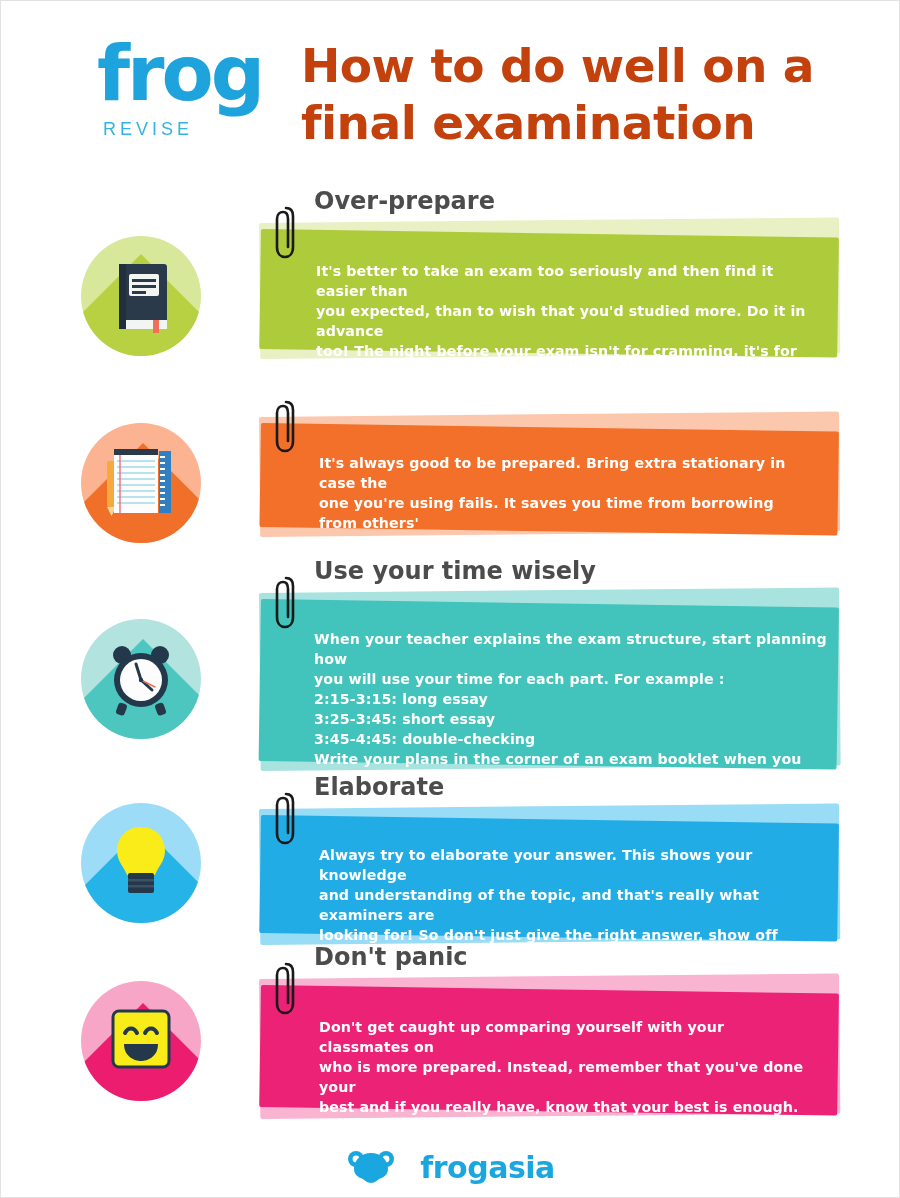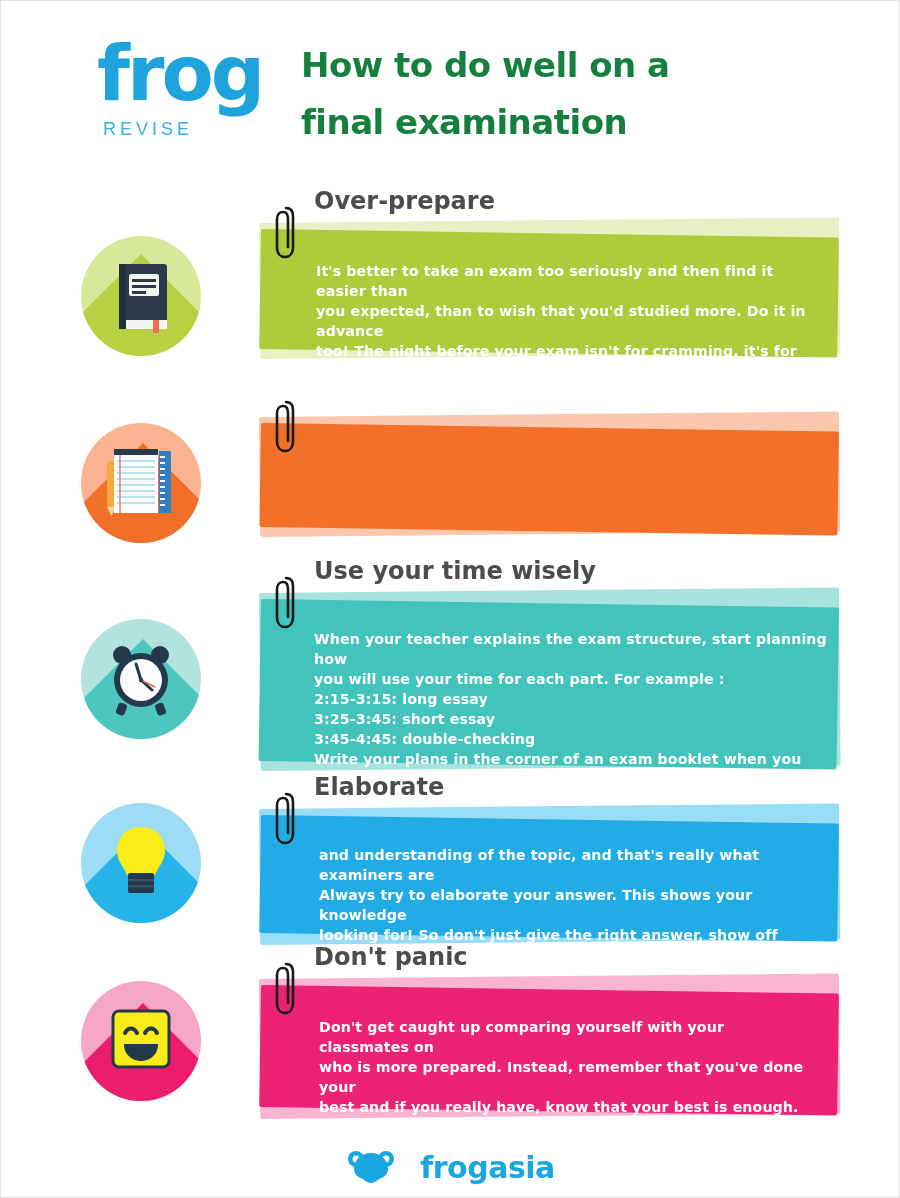--- a/index.html
+++ b/index.html
@@ -37,23 +37,23 @@
     font-size:18px;
     letter-spacing:4px;
     color:#34b3e4;
     font-weight:400;
   }
 
   .title{
     position:absolute;left:300px;top:36px;width:540px;
     font-family:"DejaVu Sans", sans-serif;
     font-weight:bold;
-    font-size:34px;
+    font-size:47px;
     line-height:57px;
-    color:#15803d;
+    color:#c2410c;
     letter-spacing:-0.5px;
   }
   .title .ln{display:block;}
 
   
   .section{position:absolute;left:0;width:887px;}
 
   .icon-wrap{
     position:absolute;left:80px;width:120px;height:120px;
   }
@@ -213,20 +213,25 @@
       </div>
     </div>
 
 
     <div class="card-stack" style="top:28px;height:135px;">
       <div class="card-back" style="background:#fbc8ae;height:120px;top:6px;left:3px;width:580px;"></div>
       <div class="card-front" style="background:#f2702a;height:104px;"></div>
       <svg class="clip" viewBox="0 0 24 58">
         <path d="M12 3 C17 3 19 6 19 11 L19 42 C19 49 15 52 11 52 C7 52 3 49 3 42 L3 14 C3 9 6 7 9 7 C12 7 14 9 14 14 L14 42" fill="none" stroke="#1a1a1a" stroke-width="2.6" stroke-linecap="round"></path>
       </svg>
+      <div class="card-text" style="top:42px;left:63px;">
+        <span class="ln">It's always good to be prepared. Bring extra stationary in case the</span>
+        <span class="ln">one you're using fails. It saves you time from borrowing from others'</span>
+        <span class="ln">during an exam.</span>
+      </div>
     </div>
   </div>
 
   <div class="section" style="top:556px;height:208px;">
 
     <div class="icon-wrap" style="top:62px;">
       <div class="circle" style="background:#b3e3df;">
         <div class="shadow-wedge" style="background:#4dc6bf;left:62px;top:20px;"></div>
         <svg viewBox="0 0 120 120" width="120" height="120" style="position:absolute;left:0;top:0;">
           <circle cx="41" cy="36" r="9" fill="#23384a"></circle>
@@ -278,22 +283,22 @@
 
     <div class="heading" style="top:0px;">Elaborate</div>
 
     <div class="card-stack" style="top:30px;height:145px;">
       <div class="card-back" style="background:#98dcf5;height:136px;top:6px;left:3px;width:580px;"></div>
       <div class="card-front" style="background:#22ace6;height:118px;"></div>
       <svg class="clip" viewBox="0 0 24 58">
         <path d="M12 3 C17 3 19 6 19 11 L19 42 C19 49 15 52 11 52 C7 52 3 49 3 42 L3 14 C3 9 6 7 9 7 C12 7 14 9 14 14 L14 42" fill="none" stroke="#1a1a1a" stroke-width="2.6" stroke-linecap="round"></path>
       </svg>
       <div class="card-text" style="top:42px;left:63px;">
+        <span class="ln">Always try to elaborate your answer. This shows your knowledge</span>
         <span class="ln">and understanding of the topic, and that's really what examiners are</span>
-        <span class="ln">Always try to elaborate your answer. This shows your knowledge</span>
         <span class="ln">looking for! So don't just give the right answer, show off your</span>
         <span class="ln">brilliance!</span>
       </div>
     </div>
   </div>
 
   <div class="section" style="top:942px;height:180px;">
 
     <div class="icon-wrap" style="top:38px;">
       <div class="circle" style="background:#f7a6c8;">

